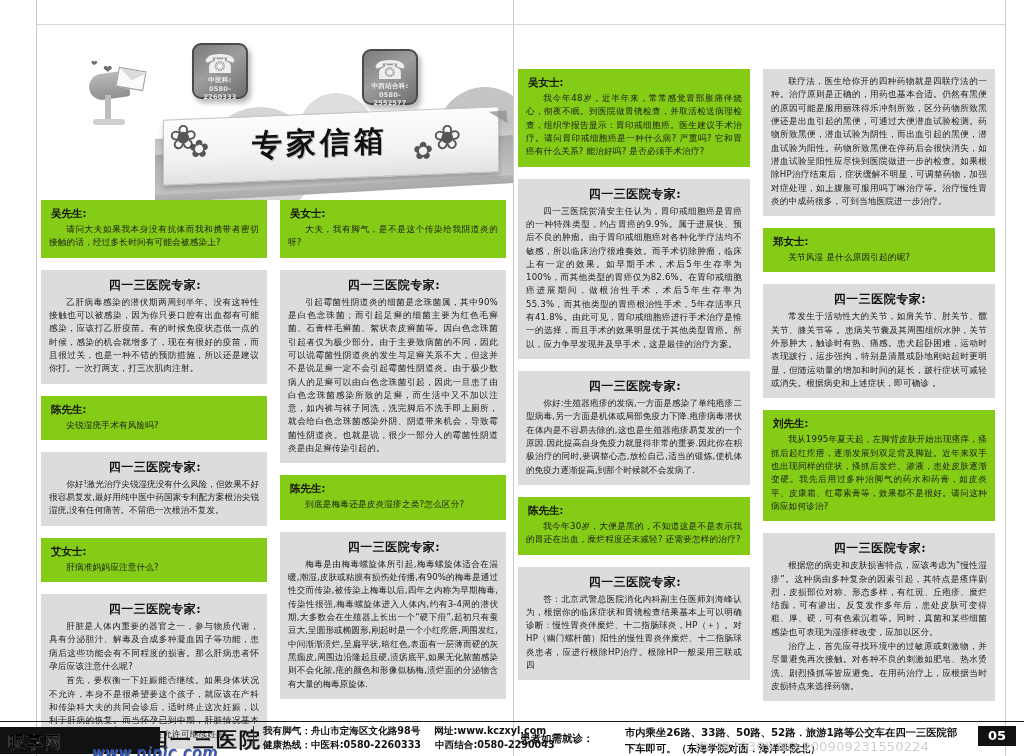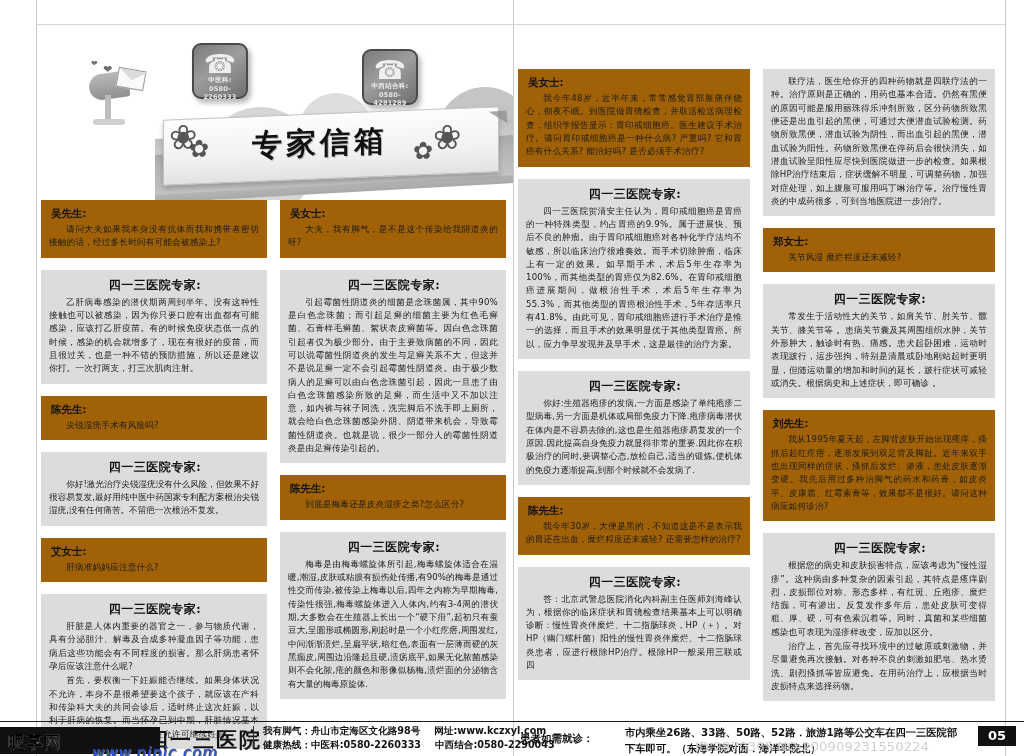--- a/index.html
+++ b/index.html
@@ -176,21 +176,21 @@
   .cols {
     display: flex;
     gap: 13px;
     padding: 0 4px;
   }
   .col { width: 226px; }
   .right-page .col { width: 232px; }
 
   
   .qa {
-    background: #a16207;
+    background: #84cc16;
     margin-bottom: 12px;
     padding: 6px 8px 8px 8px;
   }
   .qa.answer { background: #dcdcdc; }
   .q-name, .a-name {
     font-family: "DejaVu Serif", "Liberation Serif", serif;
     font-weight: bold;
     color: #111;
     margin: 1px 0 2px 2px;
   }
@@ -335,21 +335,21 @@
 
       <div class="phone-badge p1">
         <div class="phone-glyph">☎</div>
         <div class="phone-dept">中医科:</div>
         <div class="phone-num">0580-2260333</div>
       </div>
 
       <div class="phone-badge p2">
         <div class="phone-glyph">☎</div>
         <div class="phone-dept">中西结合科:</div>
-        <div class="phone-num">0580-4281289</div>
+        <div class="phone-num">0580-2552577</div>
       </div>
 
       <div class="ribbon-back"></div>
       <div class="ribbon-back2"></div>
       <div class="ribbon-main"></div>
       <div class="ribbon-notch"></div>
       <span class="flourish fl-left">❀</span>
       <span class="flourish fl-left2">✿</span>
       <span class="flourish fl-right">❀</span>
       <span class="flourish fl-right2">✿</span>
@@ -452,21 +452,21 @@
       </div>
 
       <div class="col">
 
         <div class="qa answer">
           <p class="body-text">联疗法，医生给你开的四种药物就是四联疗法的一种。治疗原则是正确的，用药也基本合适。仍然有黑便的原因可能是服用丽珠得乐冲剂所致，区分药物所致黑便还是出血引起的黑便，可通过大便潜血试验检测。药物所致黑便，潜血试验为阴性，而出血引起的黑便，潜血试验为阳性。药物所致黑便在停药后会很快消失，如潜血试验呈阳性应尽快到医院做进一步的检查。如果根除HP治疗结束后，症状缓解不明显，可调整药物，加强对症处理，如上腹胀可服用吗丁啉治疗等。治疗慢性胃炎的中成药很多，可到当地医院进一步治疗。</p>
         </div>
 
         <div class="qa">
           <div class="q-name">郑女士:</div>
-          <p class="body-text">关节风湿 糜烂程度还未减轻?</p>
+          <p class="body-text">关节风湿 是什么原因引起的呢?</p>
         </div>
 
         <div class="qa answer">
           <div class="a-name">四一三医院专家:</div>
           <p class="body-text">常发生于活动性大的关节，如肩关节、肘关节、髋关节、膝关节等 。患病关节囊及其周围组织水肿，关节外形肿大，触诊时有热、痛感。患犬起卧困难，运动时表现跛行，运步强拘，特别是清晨或卧地刚站起时更明显，但随运动量的增加和时间的延长，跛行症状可减轻或消失。根据病史和上述症状，即可确诊 。</p>
         </div>
 
         <div class="qa">
           <div class="q-name">刘先生:</div>
           <p class="body-text">我从1995年夏天起，左脚背皮肤开始出现瘙痒，搔抓后起红疙瘩，逐渐发展到双足背及脚趾。近年来双手也出现同样的症状，搔抓后发烂、渗液，患处皮肤逐渐变硬。我先后用过多种治脚气的药水和药膏，如皮炎平、皮康霜、红霉素膏等，效果都不是很好。请问这种病应如何诊治?</p>

